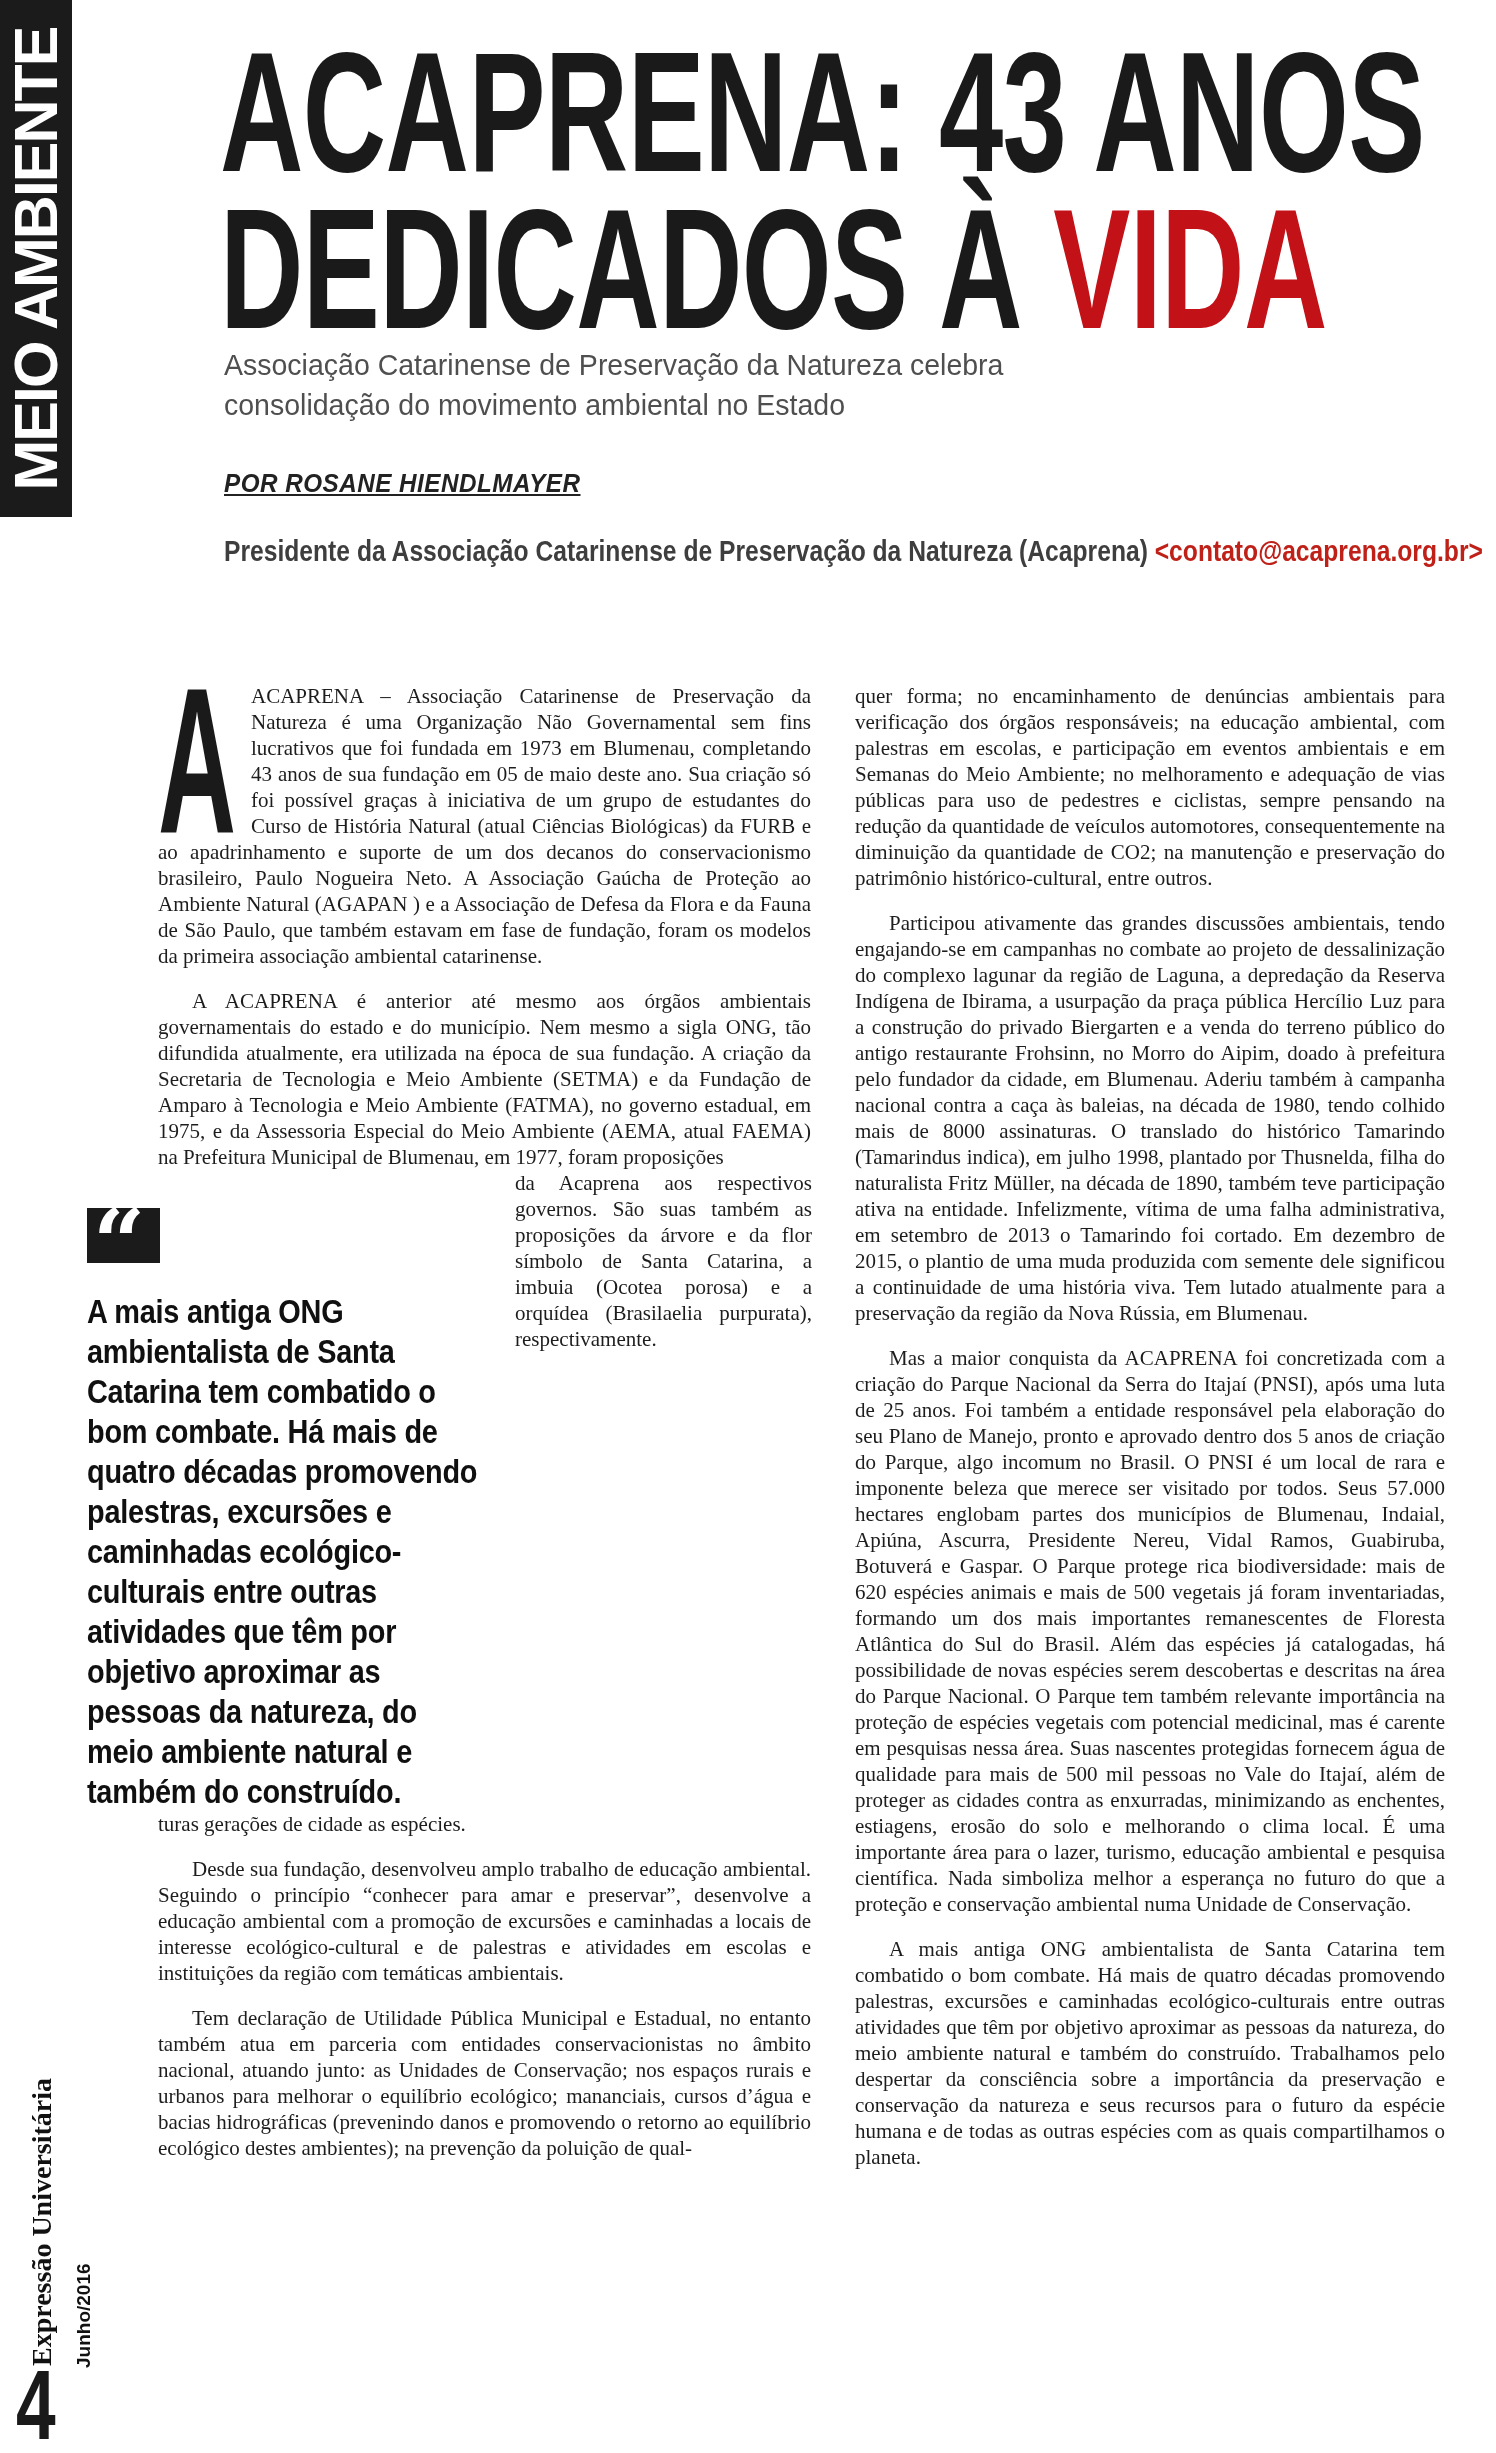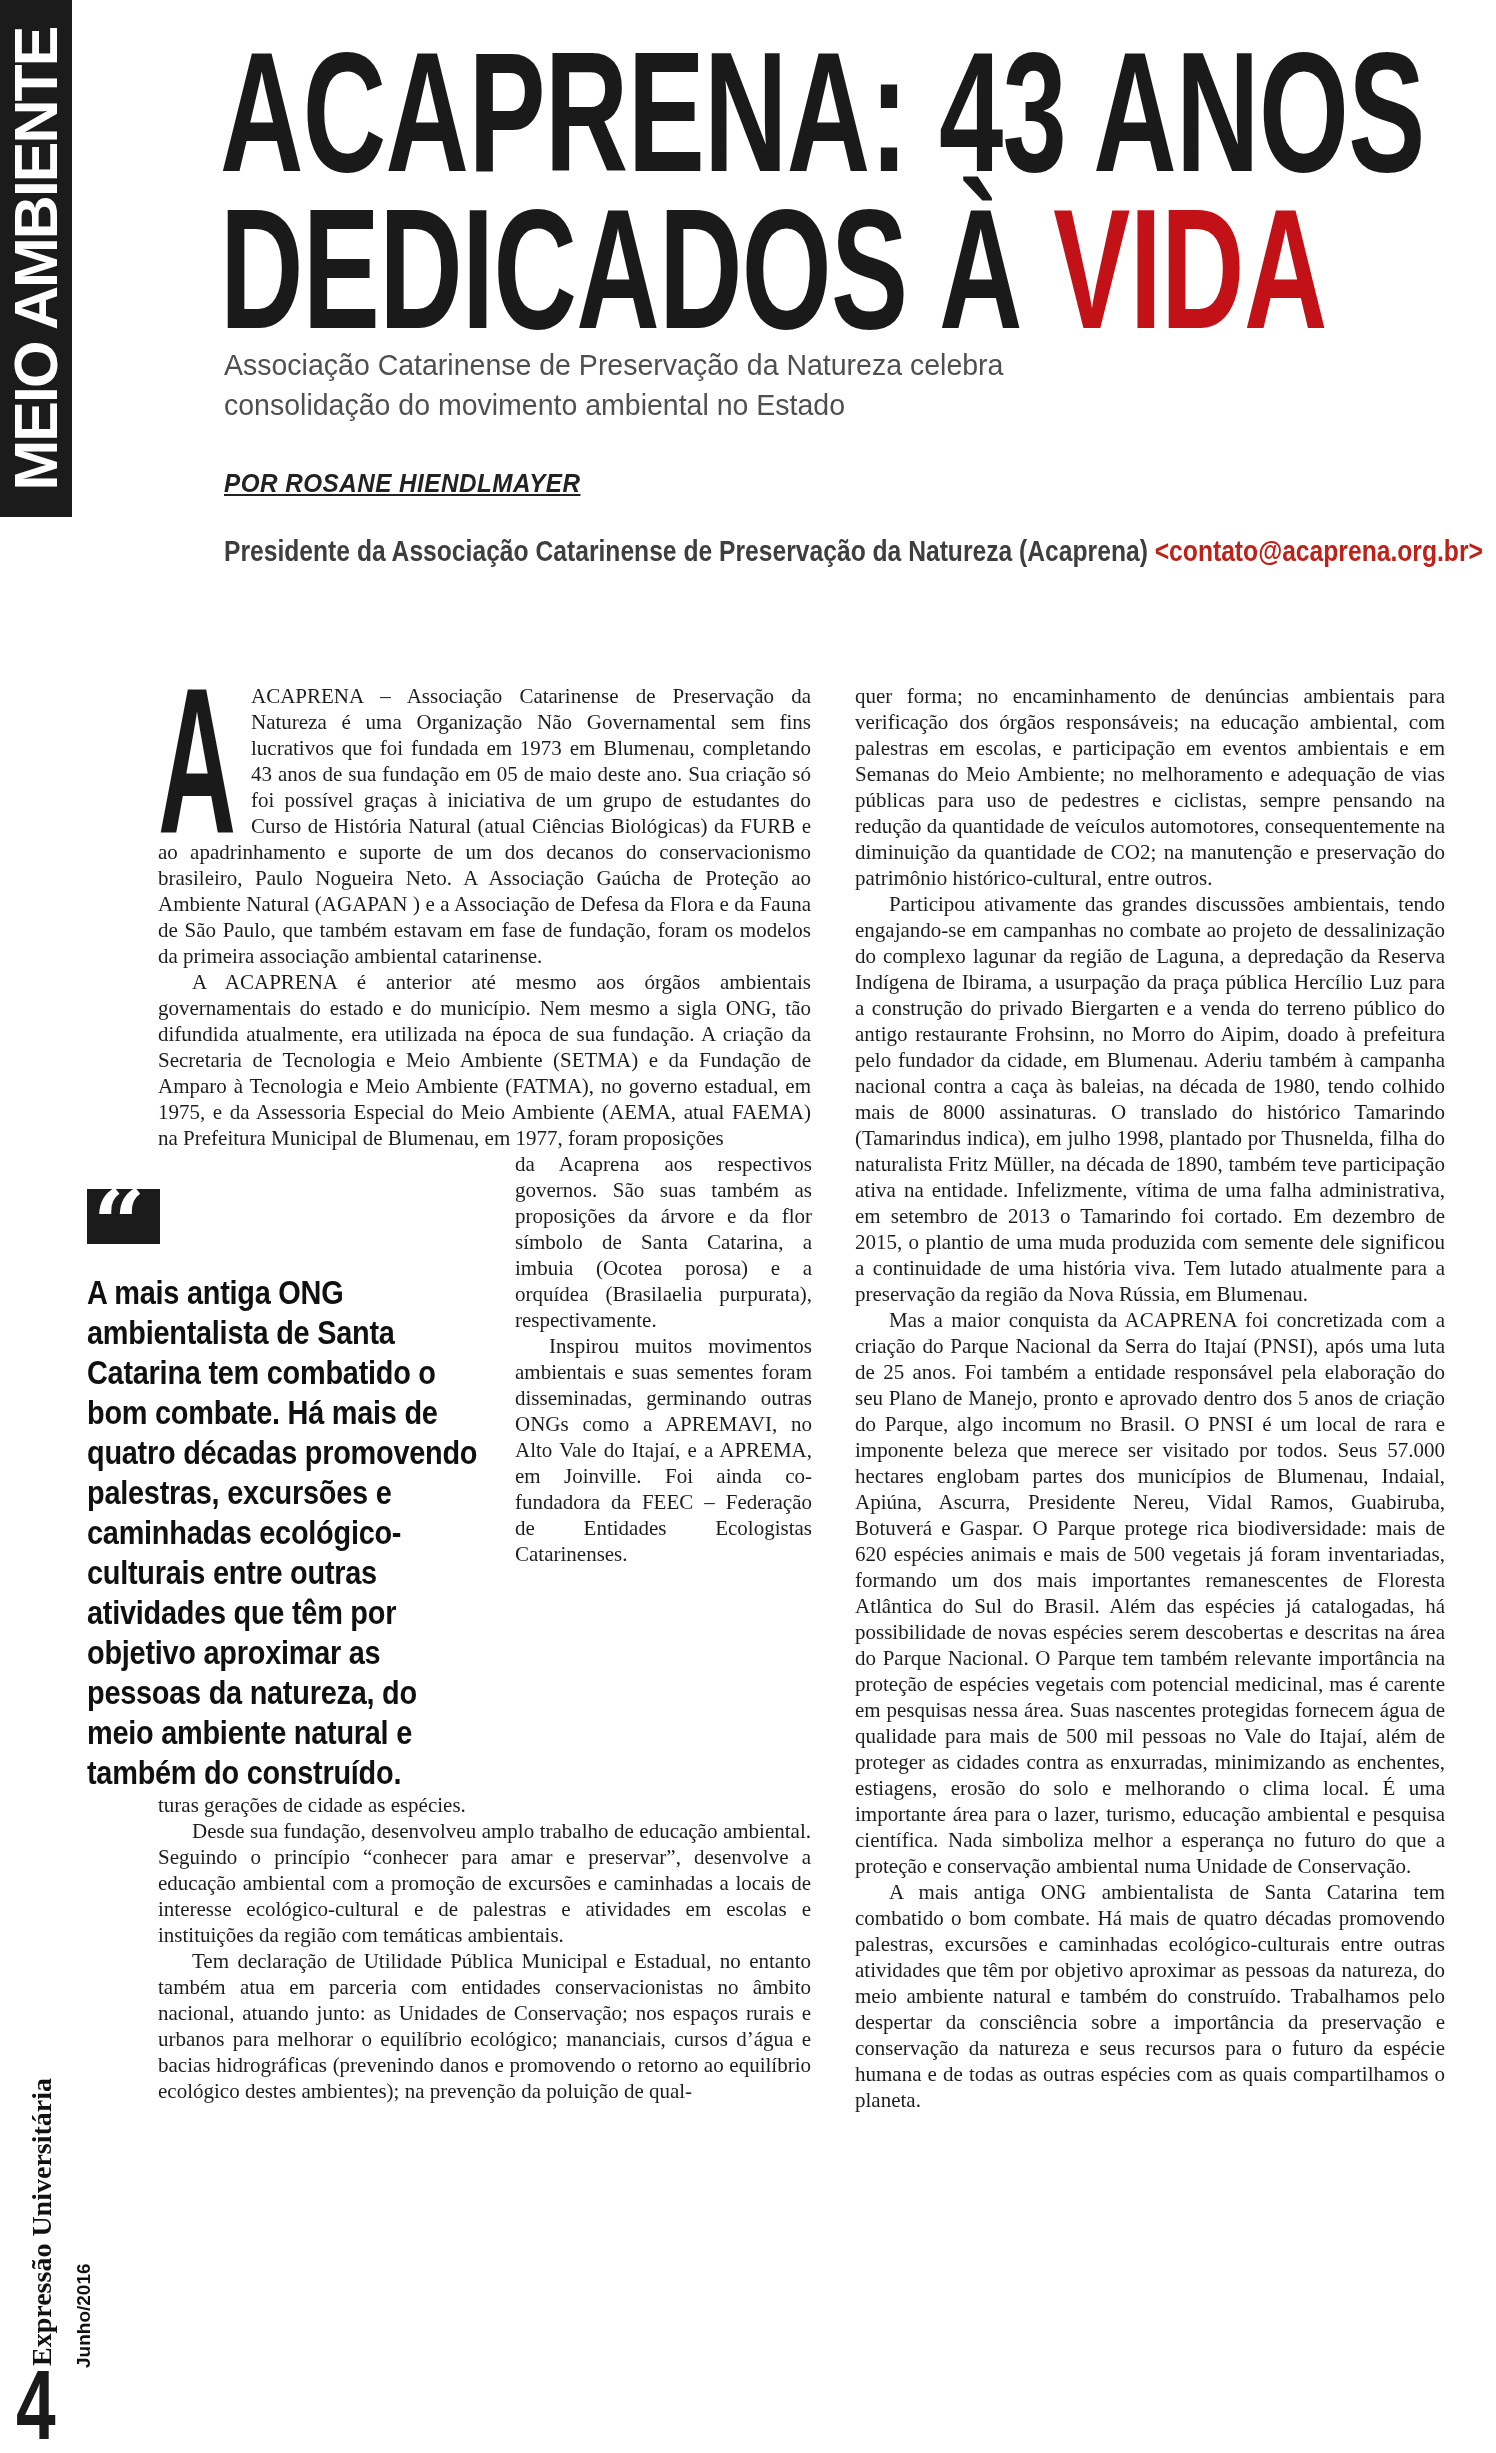--- a/index.html
+++ b/index.html
@@ -41,21 +41,21 @@
     font-family:"Liberation Sans",sans-serif;font-weight:700;
     font-size:29px;color:#3e3e3e;
     transform:scaleX(0.85);transform-origin:left top;white-space:nowrap;
   }
   .contact .email{color:#bf2119;}
   
   .columns{position:absolute;left:158px;top:683px;width:1287px;display:flex;}
   .col-left{width:653px;flex:none;}
   .col-right{width:590px;flex:none;margin-left:44px;}
   .bodyp{margin:0;font-size:21px;line-height:26px;text-align:justify;color:#1d1d1d;}
-  .bodyp.indent{text-indent:34px;}
+  .bodyp.indent{text-indent:34px;margin-top:19px;}
   .dropcap{
     float:left;display:block;width:79px;height:150px;margin-right:14px;margin-top:4px;
     font-family:"Liberation Sans",sans-serif;font-weight:900;
     font-size:208px;line-height:149px;color:#1a1a1a;
     transform:scaleX(0.52);transform-origin:left top;
   }
   
   .wrap-row{display:flex;margin-left:-71px;}
   .pq{width:396px;flex:none;margin-right:32px;padding-top:38px;}
   .pq-box{width:73px;height:55px;background:#1b1b1b;position:relative;margin-bottom:28px;}
@@ -119,21 +119,20 @@
       </div>
     <div class="wrap-row">
       <div class="pq">
         <div class="pq-box">
           <span class="pq-glyph">“</span>
         </div>
         <div class="pq-text">A mais antiga ONG ambientalista de Santa Catarina tem combatido o bom combate. Há mais de quatro décadas promovendo palestras, excursões e caminhadas ecológico-culturais entre outras atividades que têm por objetivo aproximar as pessoas da natureza, do meio ambiente natural e também do construído.</div>
       </div>
       <div class="narrow">
           <p class="bodyp">da Acaprena aos respectivos governos. São suas também as proposições da árvore e da flor símbolo de Santa Catarina, a imbuia (Ocotea porosa) e a orquídea (Brasilaelia purpurata), respectivamente.</p>
-          <p class="bodyp indent">Inspirou muitos movimentos ambientais e suas sementes foram disseminadas, germinando outras ONGs como a APREMAVI, no Alto Vale do Itajaí, e a APREMA, em Joinville. Foi ainda co-fundadora da FEEC – Federação de Entidades Ecologistas Catarinenses.</p>
         </div>
     </div>
     <div>
         <p class="bodyp">turas gerações de cidade as espécies.</p>
         <p class="bodyp indent">Desde sua fundação, desenvolveu amplo trabalho de educação ambiental. Seguindo o princípio “conhecer para amar e preservar”, desenvolve a educação ambiental com a promoção de excursões e caminhadas a locais de interesse ecológico-cultural e de palestras e atividades em escolas e instituições da região com temáticas ambientais.</p>
         <p class="bodyp indent">Tem declaração de Utilidade Pública Municipal e Estadual, no entanto também atua em parceria com entidades conservacionistas no âmbito nacional, atuando junto: as Unidades de Conservação; nos espaços rurais e urbanos para melhorar o equilíbrio ecológico; mananciais, cursos d’água e bacias hidrográficas (prevenindo danos e promovendo o retorno ao equilíbrio ecológico destes ambientes); na prevenção da poluição de qual-</p>
       </div>
   </div>
   <div class="col-right">
       <p class="bodyp">quer forma; no encaminhamento de denúncias ambientais para verificação dos órgãos responsáveis; na educação ambiental, com palestras em escolas, e participação em eventos ambientais e em Semanas do Meio Ambiente; no melhoramento e adequação de vias públicas para uso de pedestres e ciclistas, sempre pensando na redução da quantidade de veículos automotores, consequentemente na diminuição da quantidade de CO2; na manutenção e preservação do patrimônio histórico-cultural, entre outros.</p>

